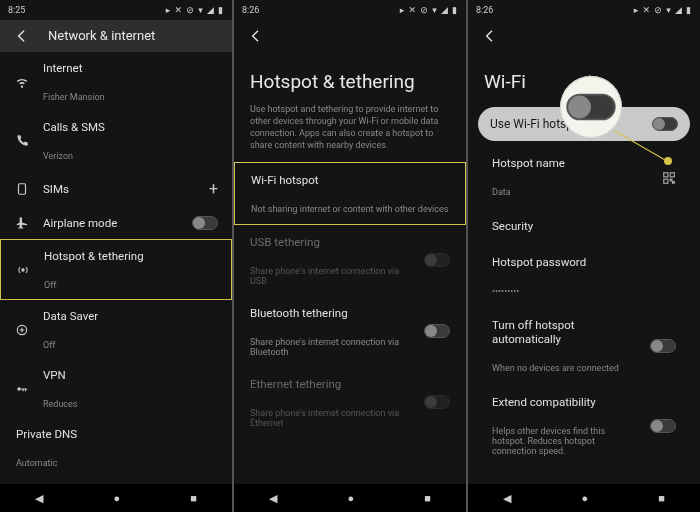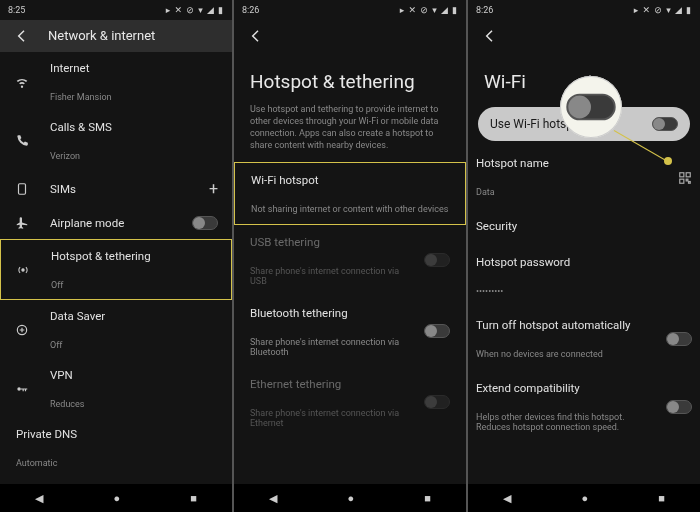--- a/index.html
+++ b/index.html
@@ -7,21 +7,21 @@
   .phone { width: 232px; height: 512px; background: #141414; color: #e0e0e0; display: flex; flex-direction: column; position: relative; }
   .status-bar { height: 20px; display: flex; justify-content: space-between; align-items: center; padding: 2px 8px; font-size: 9px; color: #ccc; }
   .status-bar .right { letter-spacing: 1px; }
   .header { display: flex; align-items: flex-start; padding: 8px 14px; gap: 18px; }
   .header.shaded { background: #2e2e2e; }
   .header .back { width: 16px; height: 16px; }
   .header-title { font-size: 13px; color: #e8e8e8; }
   .section-title { font-size: 19px; color: #e8e8e8; padding: 18px 16px 10px 16px; font-weight: 400; }
   .desc { font-size: 9px; color: #888; padding: 0 16px 10px 16px; line-height: 1.35; }
   .list { flex: 1; overflow: hidden; }
-  .row { display: flex; align-items: center; padding: 9px 14px; gap: 20px; position: relative; }
+  .row { display: flex; align-items: center; padding: 9px 14px; gap: 13px; position: relative; }
   .row .icon { width: 16px; flex: 0 0 16px; color: #c8c8c8; display:flex; align-items:center; justify-content:center; }
   .row .icon svg { width: 14px; height: 14px; }
   .row .texts { flex: 1; min-width: 0; }
   .row .label { font-size: 11.5px; color: #e2e2e2; }
   .row .sub { font-size: 9px; color: #888; margin-top: 17px; }
   .row.dim .label { color: #6a6a6a; }
   .row.dim .sub { color: #555; }
   .row.noicon { padding-left: 16px; }
   .row.noicon .texts { margin-left: 0; }
   .toggle { width: 26px; height: 14px; border-radius: 8px; background: #3a3a3a; position: relative; flex: 0 0 26px; border:1px solid #555; }
@@ -33,21 +33,21 @@
   .nav span { color:#ccc; font-size:11px; }
   .zoom { position:absolute; width:62px; height:62px; border-radius:50%; background:#f4f4ec; top:76px; left:92px; display:flex; align-items:center; justify-content:center; z-index:5; box-shadow:0 0 0 1px #ccc inset; }
   .zoom .toggle { transform: scale(1.9); }
   .pointer-line { position:absolute; top:130px; left:146px; width:60px; height:1px; background:#d4c24a; transform: rotate(30deg); transform-origin: left; z-index:4; }
   .pointer-dot { position:absolute; top:157px; left:196px; width:8px; height:8px; border-radius:50%; background:#d4c24a; z-index:4; }
   .pill { background:#c9c9c9; border-radius:20px; margin:4px 10px; padding:10px 12px; display:flex; align-items:center; justify-content:space-between; }
   .pill .label { color:#1a1a1a; font-size:12px; }
   .qr { width:14px; height:14px; color:#aaa; }
   .row .right-slot { margin-left:auto; }
   .phone2 .row { padding: 10px 16px; }
-  .phone3 .row { padding: 11px 8px; }
+  .phone3 .row { padding: 11px 24px; }
   .phone1 .row.noicon2 { padding-left: 16px; }
 </style>
 </head>
 <body>
 
 <div class="phone phone1">
   <div class="status-bar">
     <span>8:25</span>
     <span class="right">▸ ✕ ⊘ ▾ ◢ ▮</span>
   </div>

